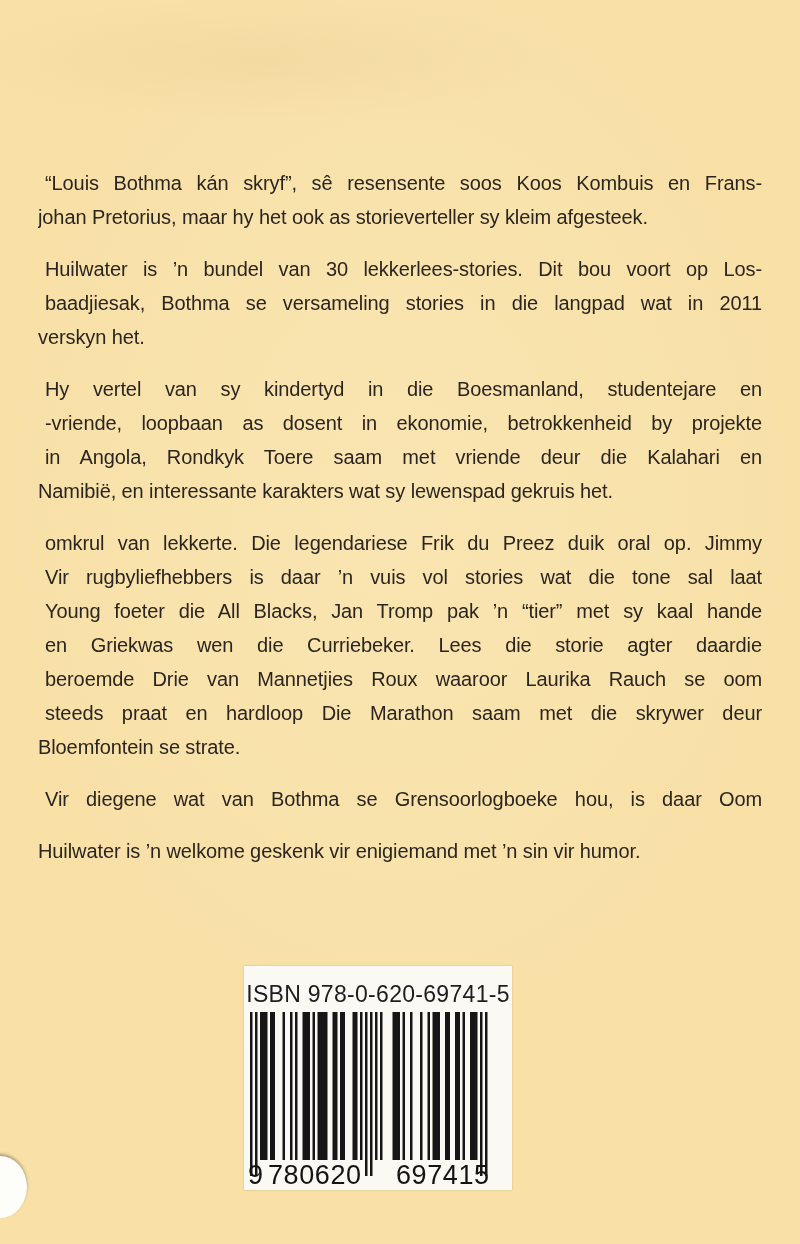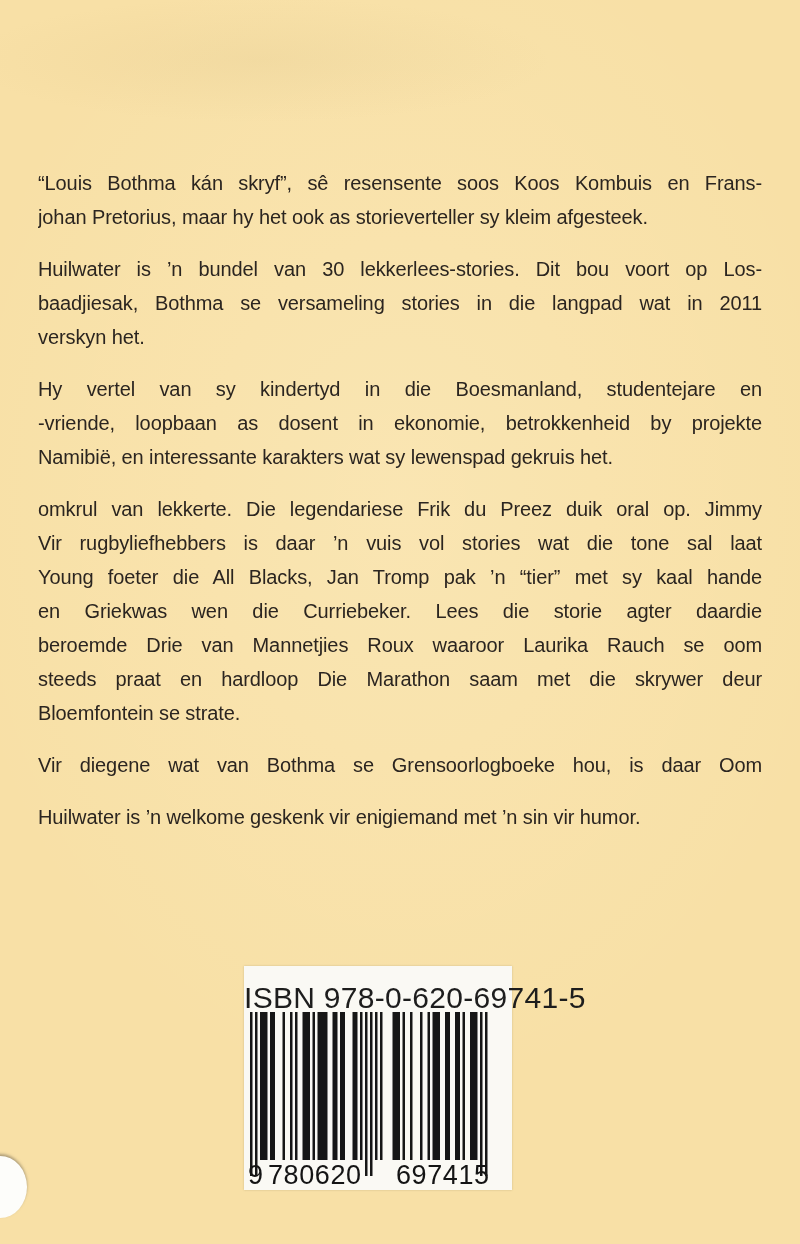--- a/index.html
+++ b/index.html
@@ -12,30 +12,30 @@
       radial-gradient(ellipse 420px 90px at 260px 60px, rgba(190,160,100,0.10), rgba(190,160,100,0) 70%),
       radial-gradient(ellipse 600px 800px at 400px 500px, rgba(255,245,215,0.25), rgba(255,245,215,0) 75%);
   }
 
   .blurb {
     position:absolute; left:38px; top:166px; width:724px;
     color:#2b2520; font-size:20px; line-height:34px; letter-spacing:-0.1px;
   }
   .para { margin:0 0 18px 0; }
   .line { white-space:nowrap; overflow:hidden; }
-  .line.j { text-align:justify; text-align-last:justify; }
+  .line.j { text-align:justify; text-align-last:justify;margin-left:7px; }
   .it { }
 
   .isbn-label {
     position:absolute; left:244px; top:966px; width:268px; height:224px;
     background:#faf9f4; box-shadow:0 0 2px rgba(140,120,80,0.35);
   }
   .isbn-text {
     position:absolute; top:15px; left:0; right:0; text-align:center;
-    font-size:30px; letter-spacing:0.3px; color:#1d1d1d; white-space:nowrap;
+    font-size:23px; letter-spacing:0.3px; color:#1d1d1d; white-space:nowrap;
   }
   .barcode { position:absolute; left:6px; top:46px; display:block; }
   .bc-digits span {
     position:absolute; font-size:27px; color:#141414; top:194px;
   }
   .bc-digits .d9 { left:4px; }
   .bc-digits .g1 { left:24px; letter-spacing:0.6px; }
   .bc-digits .g2 { left:152px; letter-spacing:0.6px;text-align:right; }
 
   .notch {
@@ -55,20 +55,21 @@
         <div class="line"><span>johan Pretorius, maar hy het ook as storieverteller sy kleim afgesteek.</span></div>
       </div>
       <div class="para">
         <div class="line j"><span class="it">Huilwater</span><span> is ’n bundel van 30 lekkerlees-stories. Dit bou voort op </span><span class="it">Los-</span></div>
         <div class="line j"><span class="it">baadjiesak</span><span>, Bothma se versameling </span><span class="it">stories in die langpad</span><span> wat in 2011</span></div>
         <div class="line"><span>verskyn het.</span></div>
       </div>
       <div class="para">
         <div class="line j"><span>Hy vertel van sy kindertyd in die Boesmanland, studentejare en</span></div>
         <div class="line j"><span>-vriende, loopbaan as dosent in ekonomie, betrokkenheid by projekte</span></div>
+        <div class="line j"><span>in Angola, </span><span class="it">Rondkyk Toere</span><span> saam met vriende deur die Kalahari en</span></div>
         <div class="line"><span>Namibië, en interessante karakters wat sy lewenspad gekruis het.</span></div>
       </div>
       <div class="para">
         <div class="line j"><span>omkrul van lekkerte. Die legendariese Frik du Preez duik oral op. Jimmy</span></div>
         <div class="line j"><span>Vir rugbyliefhebbers is daar ’n vuis vol stories wat die tone sal laat</span></div>
         <div class="line j"><span>Young foeter die All Blacks, Jan Tromp pak ’n “tier” met sy kaal hande</span></div>
         <div class="line j"><span>en Griekwas wen die Curriebeker. Lees die storie agter daardie</span></div>
         <div class="line j"><span>beroemde </span><span class="it">Drie van Mannetjies Roux</span><span> waaroor Laurika Rauch se oom</span></div>
         <div class="line j"><span>steeds praat en hardloop </span><span class="it">Die Marathon</span><span> saam met die skrywer deur</span></div>
         <div class="line"><span>Bloemfontein se strate.</span></div>

